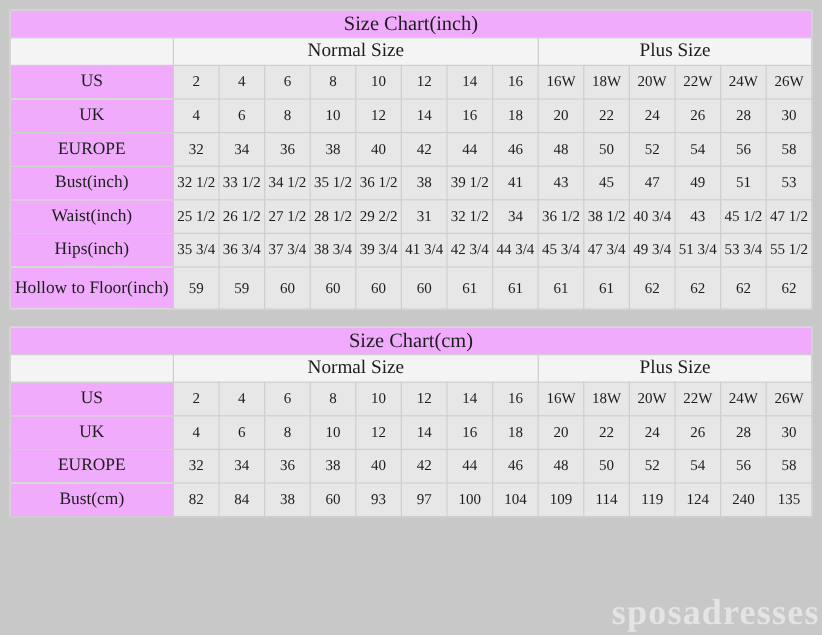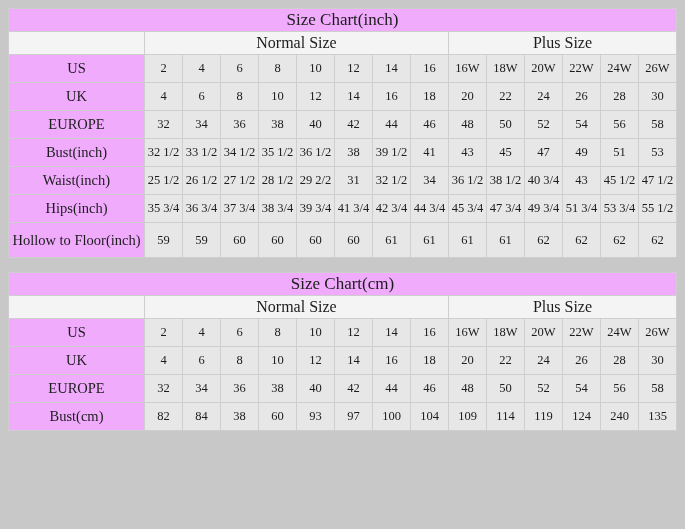--- a/index.html
+++ b/index.html
@@ -293,14 +293,15 @@
           <td class="cell">109</td>
           <td class="cell">114</td>
           <td class="cell">119</td>
           <td class="cell">124</td>
           <td class="cell">240</td>
           <td class="cell">135</td>
         </tr>
       </tbody>
   </table>
 
+  <div class="watermark">sposadresses</div>
 
 </div>
 
 </body></html>

